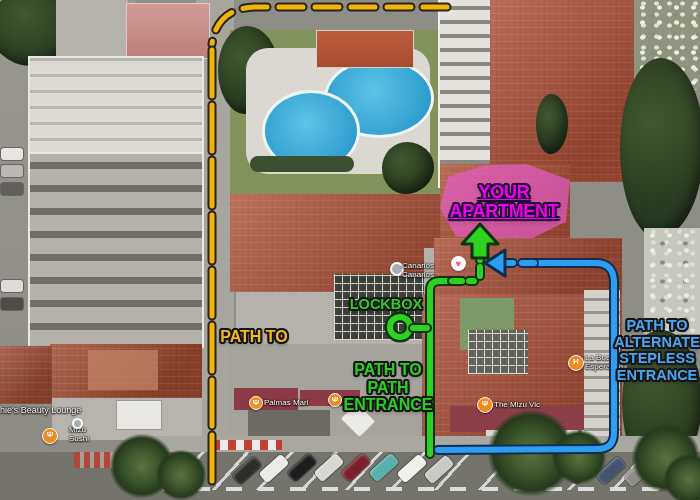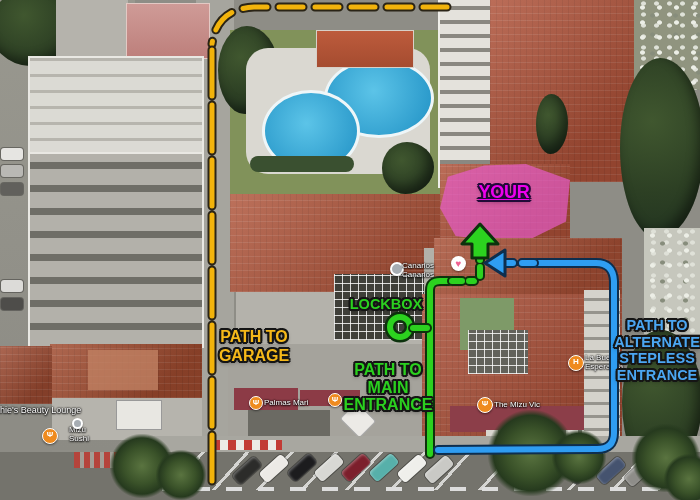--- a/index.html
+++ b/index.html
@@ -190,32 +190,32 @@
       <path d="M537,263 L596,263 Q613,263 614,281 L614,433 Q614,449 597,449 L438,450" stroke="#0e2e4e" stroke-width="10"></path>
       <path d="M537,263 L596,263 Q613,263 614,281 L614,433 Q614,449 597,449 L438,450" stroke="#2f9df2" stroke-width="6"></path>
       <path d="M534,263 L505,263" stroke="#0e2e4e" stroke-width="10" stroke-dasharray="12 9"></path>
       <path d="M534,263 L505,263" stroke="#2f9df2" stroke-width="6" stroke-dasharray="12 9"></path>
       <polygon points="485,263 505,250 505,276" fill="#2f9df2" stroke="#0e2e4e" stroke-width="3"></polygon>
     </g>
   </svg>
 
   <div class="biglabel halom" style="left: 438px; top: 183px; width: 132px; font-size: 18px; line-height: 19px; letter-spacing: -0.3px; color: rgb(238, 0, 238); text-decoration: underline;">
     <div>YOUR</div>
+    <div>APARTMENT</div>
   </div>
 
   <div class="biglabel halo" style="left: 348px; top: 296px; width: 76px; font-size: 14.5px; color: rgb(43, 208, 31);">LOCKBOX</div>
 
   <div class="biglabel halo" style="left: 203px; top: 328px; width: 102px; font-size: 16px; line-height: 18.5px; color: rgb(245, 184, 25);">
     <div>PATH TO</div>
-    <div>GARAGE</div>
   </div>
 
   <div class="biglabel halo" style="left: 338px; top: 361px; width: 100px; font-size: 16px; line-height: 17.5px; color: rgb(43, 208, 31);">
     <div>PATH TO</div>
-    <div>MAIN</div>
+    <div>PATH</div>
     <div>ENTRANCE</div>
   </div>
 
   <div class="biglabel halo" style="left: 612px; top: 317px; width: 90px; font-size: 14.5px; line-height: 16.5px; color: rgb(75, 166, 242);">
     <div>PATH TO</div>
     <div>ALTERNATE</div>
     <div>STEPLESS</div>
     <div>ENTRANCE</div>
   </div>
 

